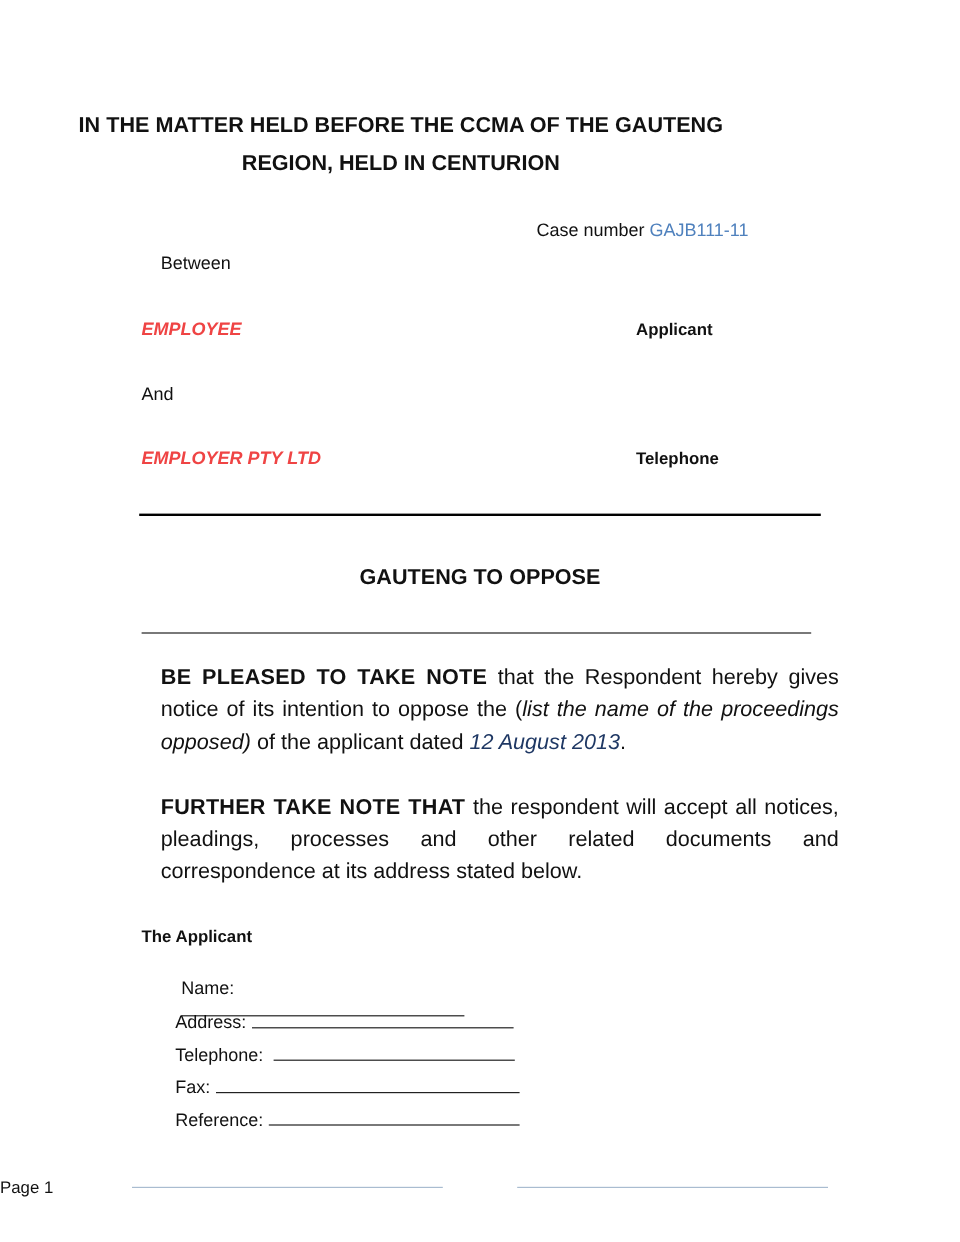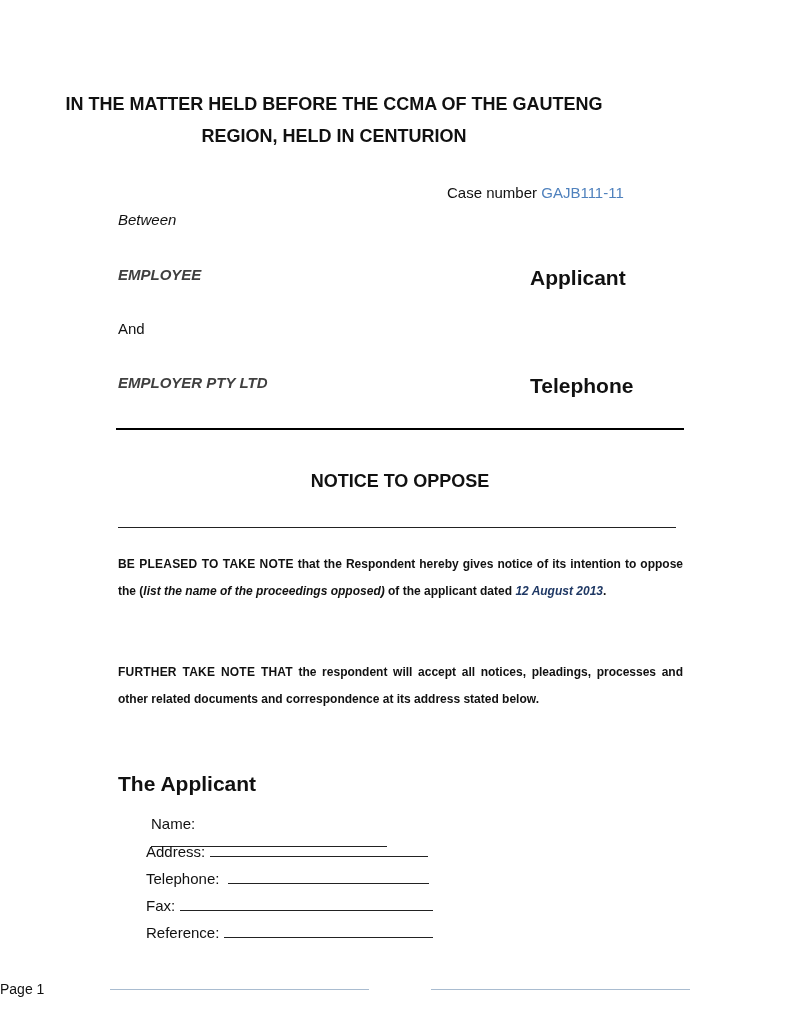--- a/index.html
+++ b/index.html
@@ -6,56 +6,56 @@
   body { width: 800px; height: 1035px; position: relative; overflow: hidden;
          font-family: "Liberation Sans", sans-serif; color: #111; }
   .abs { position: absolute; }
   .title { left: 0; width: 668px; text-align: center; font-weight: bold; font-size: 18px; }
   .t1 { top: 94px; }
   .t2 { top: 126px; }
   .case { left: 447px; top: 184px; font-size: 15px; }
   .blue { color: #4f81bd; }
   .navy { color: #1f3864; }
   .body15 { font-size: 15px; }
-  .party { font-style: italic; font-weight: bold; font-size: 15px; color: #404040; }
-  .role { font-weight: bold; font-size: 21px; }
+  .party { font-style: italic; font-weight: bold; font-size: 15px; color: #ef4444; }
+  .role { font-weight: bold; font-size: 14px; }
   .rule-thick { left: 116px; width: 568px; top: 428px; height: 0; border-top: 2px solid #000; }
   .notice { left: 0; width: 800px; text-align: center; top: 471px; font-weight: bold; font-size: 18px; }
   .rule-thin { left: 118px; width: 558px; top: 527px; height: 0; border-top: 1px solid #222; }
-  .para { left: 118px; width: 565px; font-size: 12px; line-height: 27px; text-align: justify; font-weight: bold; }
+  .para { left: 134px; width: 565px; font-size: 18px; line-height: 27px; text-align: justify; }
   .para b { letter-spacing: 0.2px; }
   .field { left: 146px; font-size: 15px; display: flex; align-items: baseline; }
   .field .line { display: inline-block; border-bottom: 1px solid #222; height: 14px; margin-left: 5px; }
   .footer-line { top: 989px; height: 0; border-top: 1px solid #a9bcd0; }
   .page { left: 0; width: 692px; text-align: left; top: 981px; font-size: 14px; }
 </style>
 </head>
 <body>
 
 <div class="abs title t1">IN THE MATTER HELD BEFORE THE CCMA OF THE GAUTENG</div>
 <div class="abs title t2">REGION, HELD IN CENTURION</div>
 
 <div class="abs case">
   <span>Case number</span>
   <span class="blue">GAJB111-11</span>
 </div>
 
-<div class="abs body15" style="left:118px; top:211px;font-style:italic;">Between</div>
+<div class="abs body15" style="left:134px; top:211px;">Between</div>
 
 <div class="abs party" style="left:118px; top:266px;">EMPLOYEE</div>
 <div class="abs role" style="left:530px; top:266px;">Applicant</div>
 
 <div class="abs body15" style="left:118px; top:320px;">And</div>
 
 <div class="abs party" style="left:118px; top:374px;">EMPLOYER PTY LTD</div>
 <div class="abs role" style="left:530px; top:374px;">Telephone</div>
 
 <div class="abs rule-thick"></div>
 
-<div class="abs notice">NOTICE TO OPPOSE</div>
+<div class="abs notice">GAUTENG TO OPPOSE</div>
 
 <div class="abs rule-thin"></div>
 
 <div class="abs para" style="top:551px;">
   <b>BE PLEASED TO TAKE NOTE</b><span> that the Respondent hereby gives notice of its intention to oppose the (</span><i>list the name of the proceedings opposed)</i><span> of the applicant dated </span><i class="navy">12 August 2013</i><span>.</span>
 </div>
 
 <div class="abs para" style="top:659px;">
   <b>FURTHER TAKE NOTE THAT</b><span> the respondent will accept all notices, pleadings, processes and other related documents and correspondence at its address stated below.</span>
 </div>

